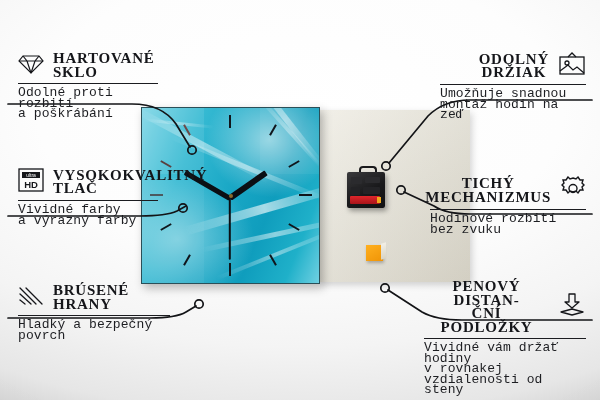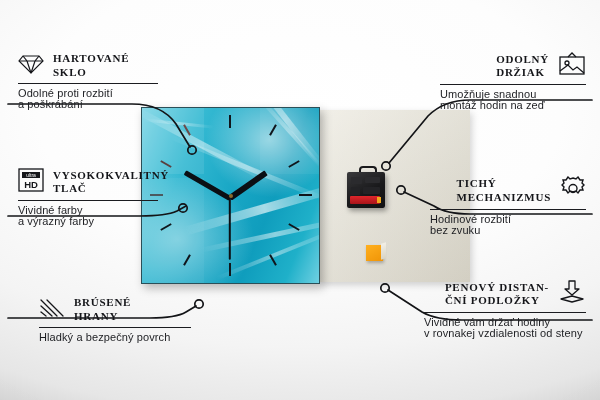--- a/index.html
+++ b/index.html
@@ -19,26 +19,26 @@
 
   
   #lines{position:absolute;left:0;top:0;width:600px;height:400px;}
 
   
   .feat{position:absolute;}
   .feat .hdr{display:flex;align-items:center;gap:9px;}
   .feat.left .hdr{justify-content:flex-start;}
   .feat.right .hdr{justify-content:flex-end;flex-direction:row;}
   .title{font-family:"Liberation Serif",serif;font-weight:700;
-         font-size:11px;letter-spacing:.75px;color:#15161a;
+         font-size:15px;letter-spacing:.75px;color:#15161a;
          line-height:13.5px;text-transform:uppercase;}
   .feat.left .title{text-align:left;}
-  .feat.right .title{text-align:left;}
+  .feat.right .title{text-align:center;}
   .rule{height:1px;background:#1b1c20;margin:4px 0 4px 0;}
-  .desc{font-family:Liberation Sans, sans-serif;font-size:11px;
+  .desc{font-family:Liberation Mono, monospace;font-size:13px;
         color:#1d1e22;line-height:10.6px;letter-spacing:.1px;}
   .feat.right .desc{}
   .ico{flex:0 0 auto;display:block;}
 
   
   #backpanel{position:absolute;left:318px;top:110px;width:152px;height:172px;
     background:linear-gradient(160deg,#eae7dc 0%,#e4e1d5 45%,#dedacd 100%);
     box-shadow:2px 3px 7px rgba(0,0,0,.17);}
   #backpanel:after{content:"";position:absolute;inset:0;
     background:linear-gradient(120deg,rgba(255,255,255,.35),rgba(0,0,0,.05));}
@@ -176,21 +176,21 @@
           <text x="13" y="9" font-family="Liberation Sans, sans-serif" font-size="5" fill="#ffffff" text-anchor="middle">ultra</text>
           <text x="13" y="20" font-family="Liberation Sans, sans-serif" font-size="9.5" font-weight="bold" fill="#15161a" text-anchor="middle">HD</text>
         </svg>
       </span>
       <span class="title"><span>VYSOKOKVALITNÝ</span><br><span>TLAČ</span></span>
     </div>
     <div class="rule"></div>
     <div class="desc"><span>Vividné farby</span><br><span>a výrazný farby</span></div>
   </div>
 
-  <div class="feat left" style="left:18px;top:296px;width:152px;margin-left:21px;">
+  <div class="feat left" style="left:18px;top:284px;width:152px;">
     <div class="hdr">
       <span class="ico">
         <svg width="26" height="22" viewBox="0 0 26 22" stroke="#15161a" stroke-width="1.3" fill="none" stroke-linecap="round">
           <path d="M2 3 L18 19"></path>
             <path d="M2 9 L13 19"></path>
             <path d="M2 15 L7 19"></path>
             <path d="M8 3 L24 19"></path>
         </svg>
       </span>
       <span class="title"><span>BRÚSENÉ</span><br><span>HRANY</span></span>

